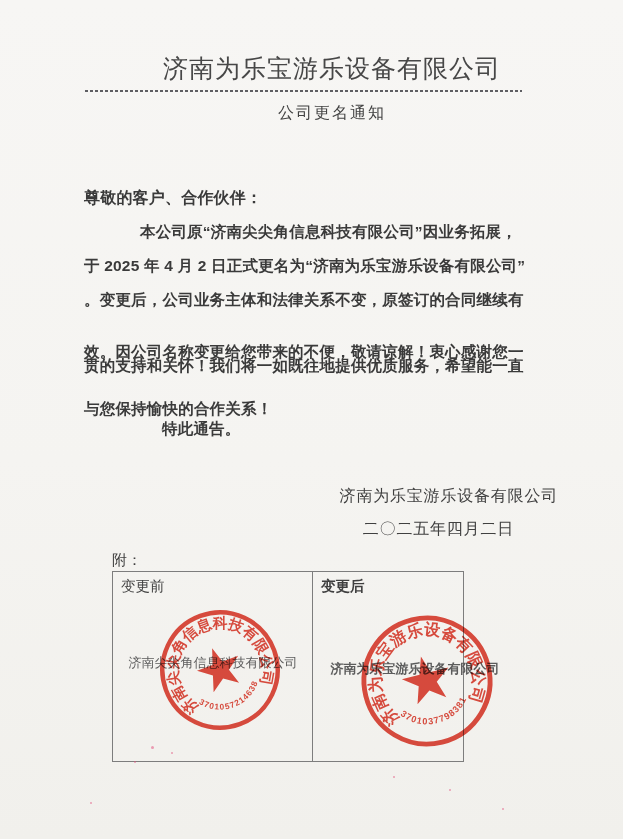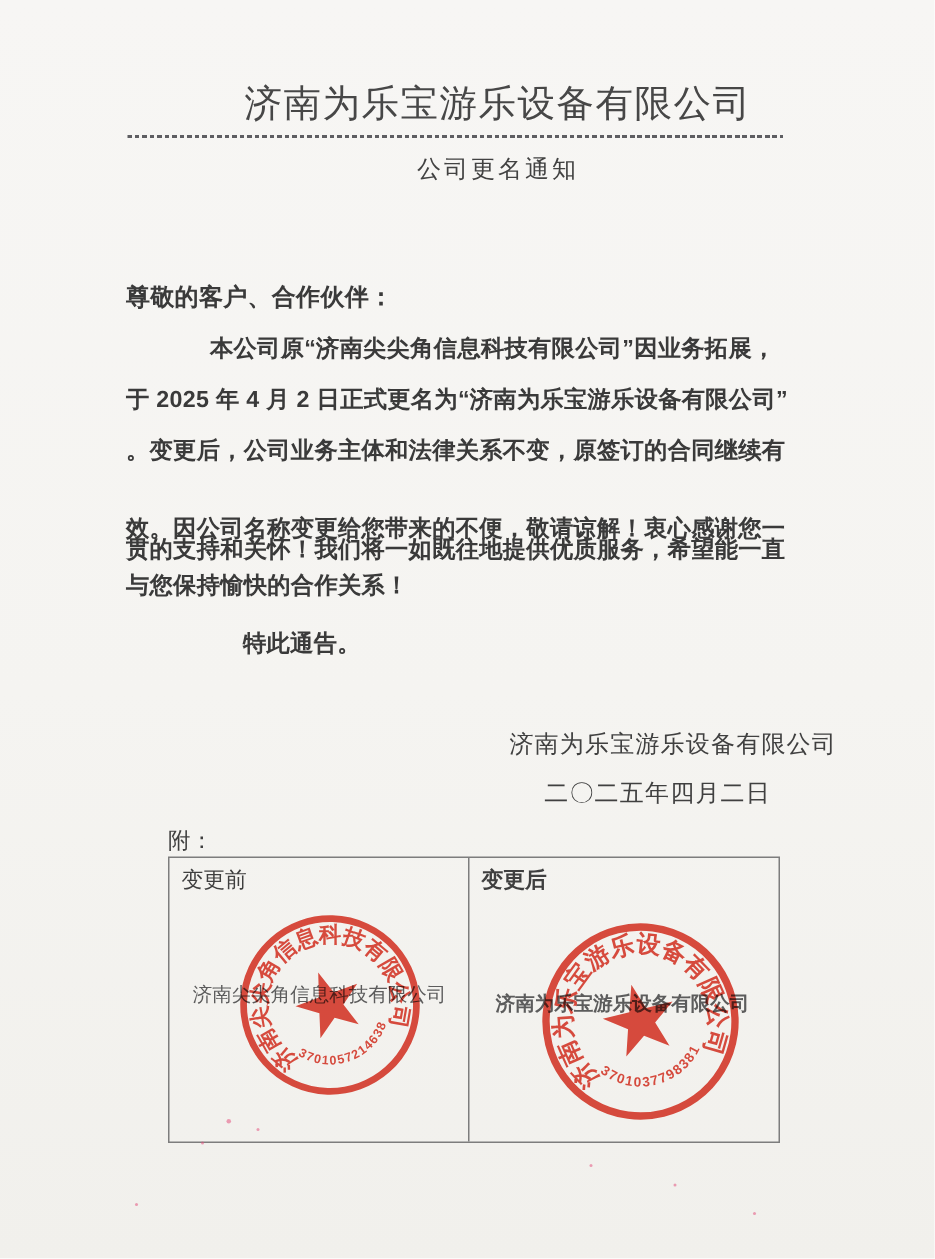--- a/index.html
+++ b/index.html
@@ -39,39 +39,39 @@
     position:absolute;left:84px;width:445px;
     font-size:15.5px;font-weight:700;color:#3a3a3a;
     letter-spacing:0.2px;white-space:nowrap;
   }
   .salutation{top:188px;font-size:16px;}
   .bl-0{top:222px;padding-left:56px;}
   .bl-1{top:256px;}
   .bl-2{top:290px;}
   .bl-3{top:342px;}
   .bl-4{top:356px;}
-  .bl-5{top:380px;}
+  .bl-5{top:399px;}
   .closing{top:419px;padding-left:78px;}
   .sign-company{
     position:absolute;top:486px;right:106px;
     font-family:"Liberation Serif",serif;
     font-size:16px;color:#404040;letter-spacing:0.8px;white-space:nowrap;
   }
   .sign-date{
     position:absolute;top:519px;right:150px;
     font-family:Liberation Sans, sans-serif;
     font-size:16px;color:#404040;letter-spacing:0.8px;white-space:nowrap;
   }
   .attach-label{
     position:absolute;top:551px;left:112px;
     font-family:"Liberation Serif",serif;
     font-size:15px;color:#3f3f3f;
   }
   .attach-table{
-    position:absolute;top:571px;left:112px;width:408px;height:191px;
+    position:absolute;top:571px;left:112px;width:352px;height:191px;
     border:1.5px solid #7d7d7d;
     display:flex;box-sizing:border-box;
   }
   .cell{position:relative;box-sizing:border-box;height:100%;}
   .cell-before{width:200px;border-right:1.5px solid #7d7d7d;}
   .cell-after{flex:1;font-weight:bold;}
   .cell-header{
     position:absolute;top:5px;left:8px;
     font-family:"Liberation Serif",serif;
     font-size:14.5px;color:#3f3f3f;

